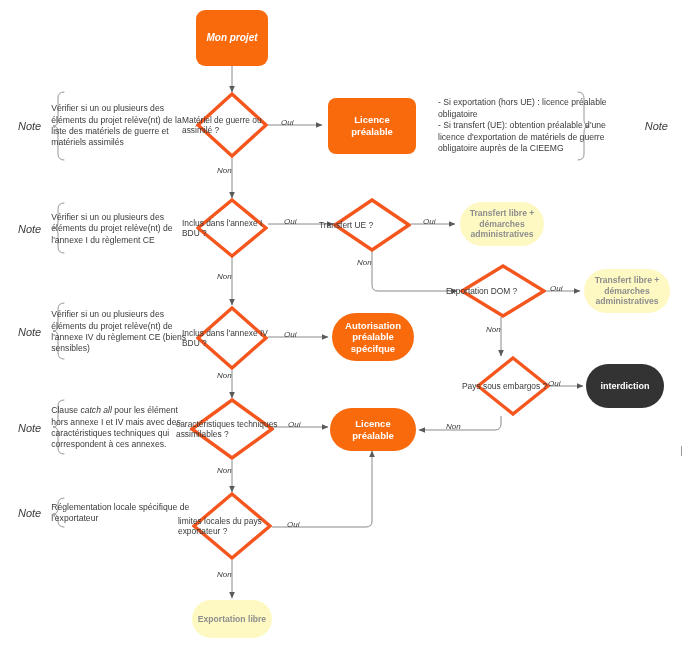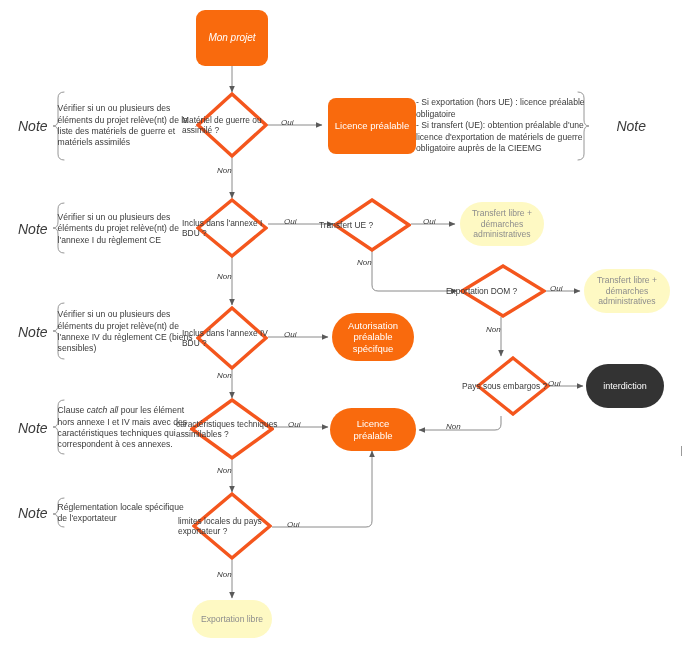--- a/index.html
+++ b/index.html
@@ -6,21 +6,21 @@
   body{
     width:692px;height:650px;position:relative;overflow:hidden;
     font-family:"Liberation Sans","DejaVu Sans",sans-serif;
     color:#3a3a3a;
   }
   #canvas{position:absolute;inset:0;width:692px;height:650px;}
   svg.wires{position:absolute;left:0;top:0;width:692px;height:650px;pointer-events:none;}
 
   
   .node{position:absolute;box-sizing:border-box;display:flex;align-items:center;justify-content:center;text-align:center;}
-  .node .lbl{display:block;line-height:1.22;}
+  .node .lbl{display:block;line-height:1.22;font-weight:bold;}
 
   
   .proc{
     background:#f96a0d;color:#ffffff;border-radius:26px;
     font-size:9.5px;padding:4px 6px;
   }
   .proc.start{border-radius:9px;font-style:italic;font-size:10px;}
   .proc.sharp{border-radius:8px;}
 
   
@@ -37,24 +37,24 @@
   
   .dec{position:absolute;}
   .dec .shape{position:absolute;left:0;top:0;width:100%;height:100%;}
   .dec .txt{
     position:absolute;left:-14px;right:-14px;top:50%;transform:translateY(-50%);
     text-align:left;font-size:8.4px;line-height:1.2;color:#3a3a3a;
   }
 
   
   .note{position:absolute;display:flex;align-items:center;}
-  .note .word{font-size:14px;font-style:italic;color:#3a3a3a;white-space:nowrap;}
+  .note .word{font-size:11px;font-style:italic;color:#3a3a3a;white-space:nowrap;}
   .note .brace{width:10px;align-self:stretch;flex:0 0 10px;}
   .note .body{font-size:8.6px;line-height:1.33;color:#3a3a3a;}
-  .note.right{flex-direction:row;}
+  .note.right{flex-direction:row;padding-left:22px;}
   .note.right .body{order:1;}
   .note.right .brace{order:2;}
   .note.right .word{order:3;}
 
   .edge-label{position:absolute;font-size:8px;font-style:italic;color:#3a3a3a;white-space:nowrap;}
   .tickmark{position:absolute;background:#9a9a9a;}
 </style>
 </head>
 <body>
 

